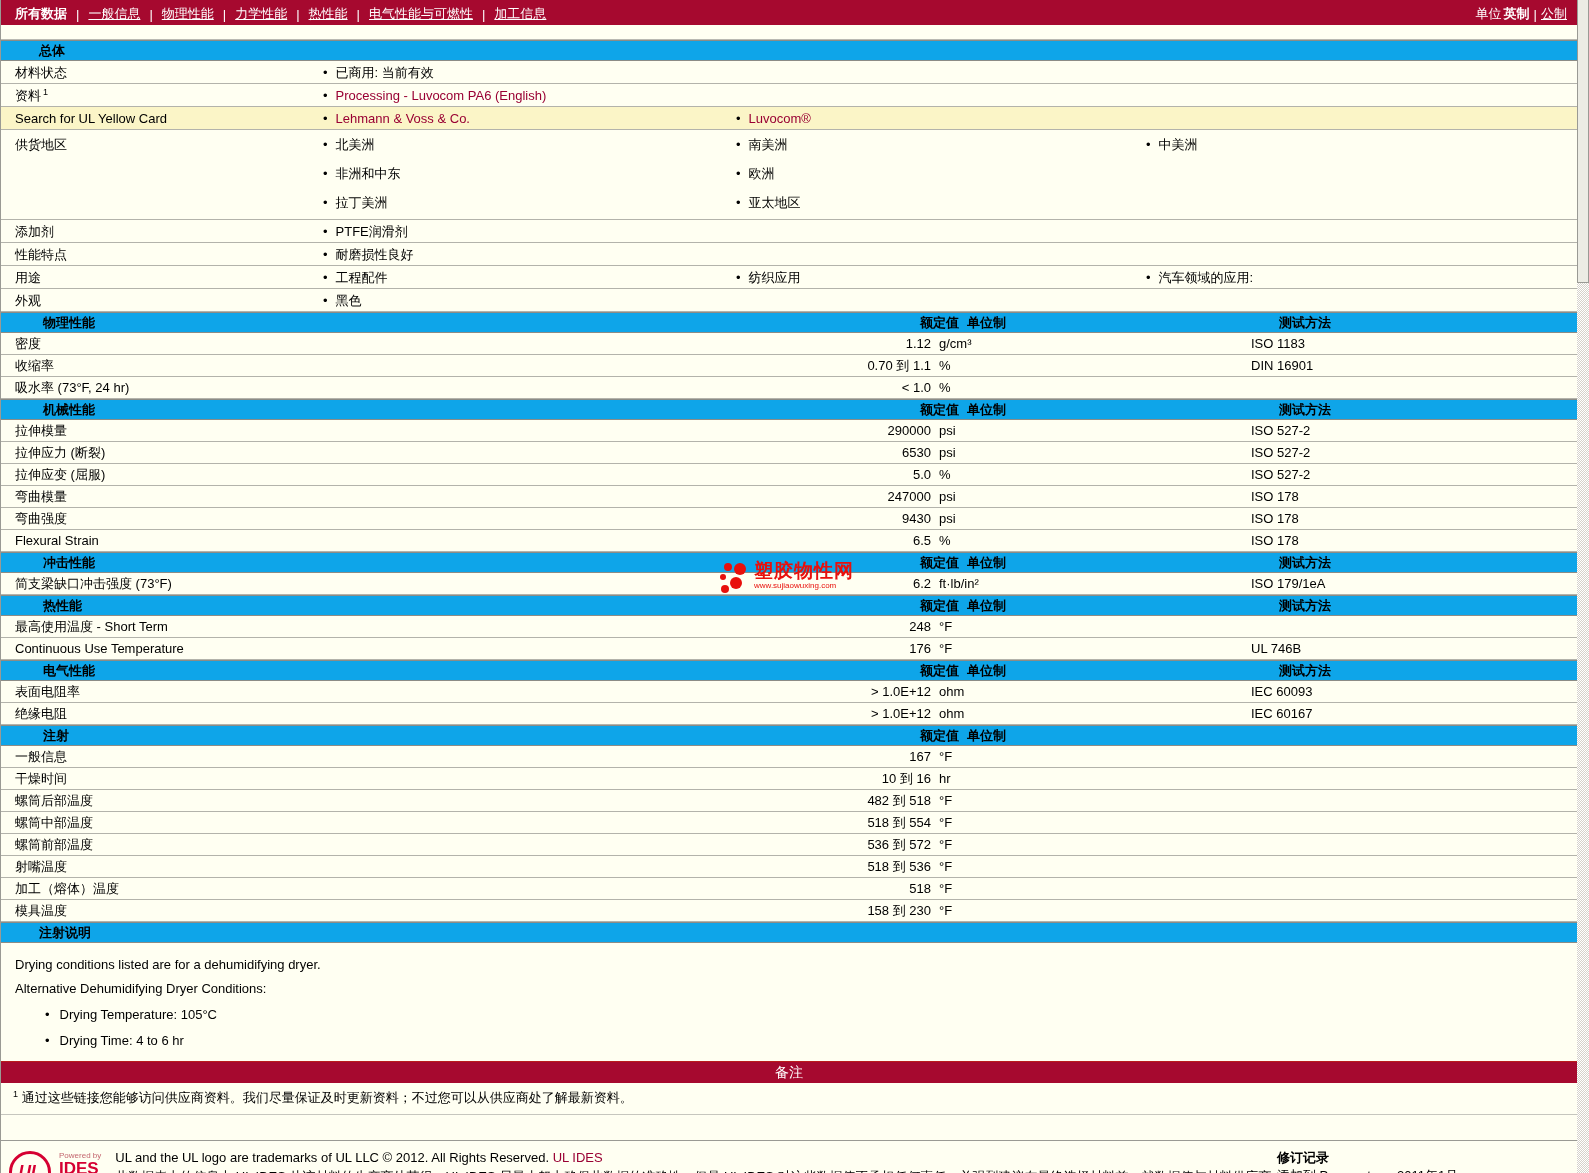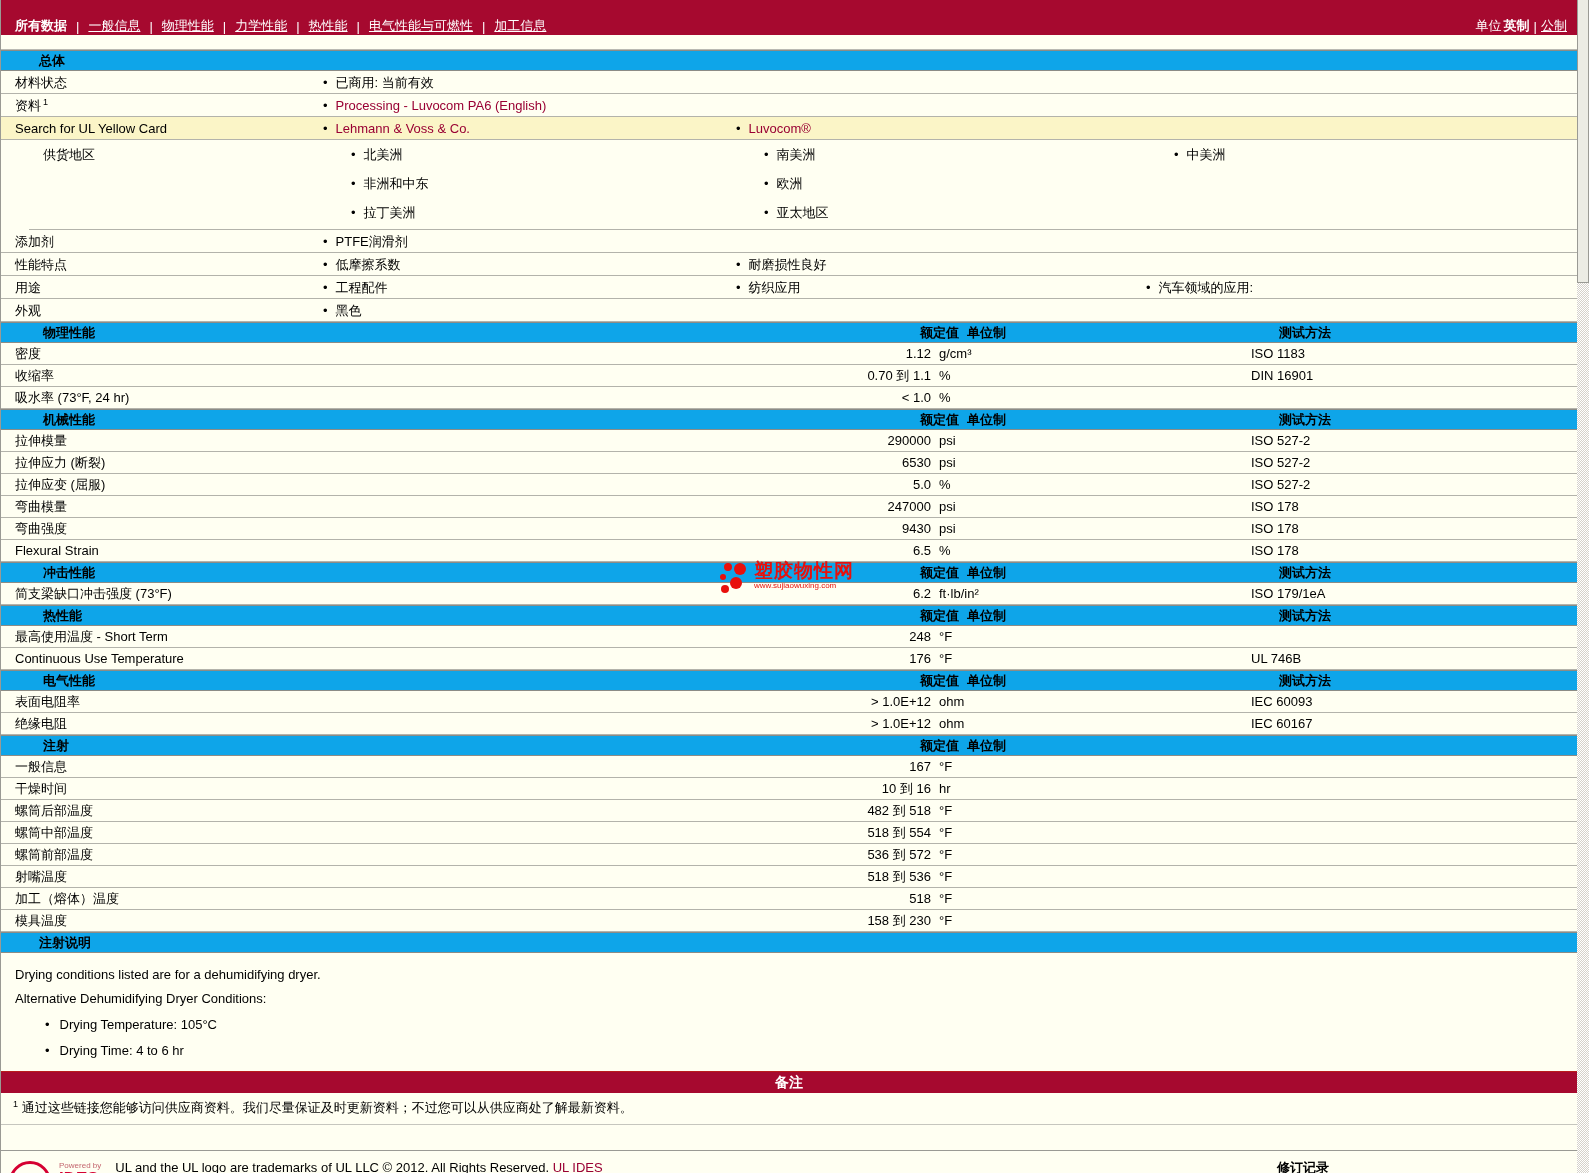--- a/index.html
+++ b/index.html
@@ -2,21 +2,21 @@
 <html><head>
 <meta charset="utf-8">
 <style>
   * { box-sizing: border-box; margin: 0; padding: 0; }
   html,body { width:1589px; height:1173px; overflow:hidden; }
   body { font-family:"Liberation Sans","DejaVu Sans",sans-serif; font-size:13px; color:#000; background:#fffff2; }
   .page { position:relative; width:1589px; height:1173px; background:#fffff2; }
   .main { position:absolute; left:0; top:0; width:1577px; height:1173px; border-left:1px solid #9a9a94; background:#fffff2; }
 
   
-  .navbar { height:35px; background:#a6092f; color:#fff; display:flex; align-items:flex-end; justify-content:space-between; padding:5px 10px 0 14px; }
+  .navbar { height:25px; background:#a6092f; color:#fff; display:flex; align-items:flex-start; justify-content:space-between; padding:5px 10px 0 14px; }
   .navbar .nav-left { display:flex; align-items:center; }
   .nav-item { color:#fff; text-decoration:underline; cursor:pointer; white-space:nowrap; }
   .nav-item.current { font-weight:bold; text-decoration:none; cursor:default; }
   .nav-sep { color:#fff; margin:0 9px; }
   .nav-right { display:flex; align-items:center; gap:2px; }
   .unit-label { color:#fff; }
   .unit-current { color:#fff; font-weight:bold; }
   .unit-link { color:#fff; text-decoration:underline; cursor:pointer; }
 
   
@@ -37,21 +37,21 @@
   .pgrid .c-unit { padding-left:8px; }
   .prow { border-bottom:1px solid #b3b3ab; min-height:22px; line-height:21px; }
 
   
   .inj-notes { border-bottom:1px solid #b91c1c; padding:8px 0 10px 0; }
   .inj-line { padding-left:14px; line-height:20px; margin-top:4px; }
   .inj-bullet { display:flex; line-height:20px; margin-top:6px; }
   .inj-bullet::before { content:"•"; margin:0 10px 0 44px; }
 
   
-  .remarks-bar { height:21px; background:#a6092f; color:#fff; font-weight:bold; font-size:14px; text-align:center; line-height:21px; }
+  .remarks-bar { height:21px; background:#a6092f; color:#fff; font-weight:normal; font-size:14px; text-align:center; line-height:21px; }
   .footnote-row { border-bottom:1px solid #c6c6be; padding:5px 0 6px 10px; line-height:20px; }
   .gap-row { height:25px; }
 
   
   .footer { border-top:1px solid #9a9a94; display:flex; padding:8px 10px 6px 8px; min-height:62px; }
   .ul-logo { width:42px; height:42px; border:3px solid #d50032; border-radius:50%; color:#d50032; font-weight:bold; font-style:italic; font-size:17px; display:flex; align-items:center; justify-content:center; flex:0 0 auto; margin-top:2px; }
   .powered { margin:2px 14px 0 8px; flex:0 0 auto; }
   .powered .pby { font-size:8px; color:#c4666f; line-height:9px; }
   .powered .ides { font-size:17px; font-weight:bold; color:#d50032; line-height:18px; }
   .foot-text { max-width:1180px; line-height:17px; }
@@ -124,21 +124,21 @@
     <div class="grow yellow">
       <div class="g-label">Search for UL Yellow Card</div>
       <div class="bullet">
           <span class="maroon">Lehmann &amp; Voss &amp; Co.</span>
         </div>
       <div class="bullet">
           <span class="maroon">Luvocom®</span>
         </div>
     </div>
 
-    <div class="grow" style="padding:4px 0 6px 0;margin-left:28px;">
+    <div class="grow" style="padding:4px 0 6px 0;">
       <div class="g-label">供货地区</div>
       <div>
         <div class="bullet" style="margin-bottom:8px;">
             <span>北美洲</span>
           </div>
         <div class="bullet" style="margin-bottom:8px;">
             <span>非洲和中东</span>
           </div>
         <div class="bullet">
             <span>拉丁美洲</span>
@@ -164,23 +164,20 @@
 
     <div class="grow">
       <div class="g-label">添加剂</div>
       <div class="bullet">
           <span>PTFE润滑剂</span>
         </div>
     </div>
 
     <div class="grow">
       <div class="g-label">性能特点</div>
-      <div class="bullet">
-          <span>低摩擦系数</span>
-        </div>
       <div class="bullet">
           <span>耐磨损性良好</span>
         </div>
     </div>
 
     <div class="grow">
       <div class="g-label">用途</div>
       <div class="bullet">
           <span>工程配件</span>
         </div>

